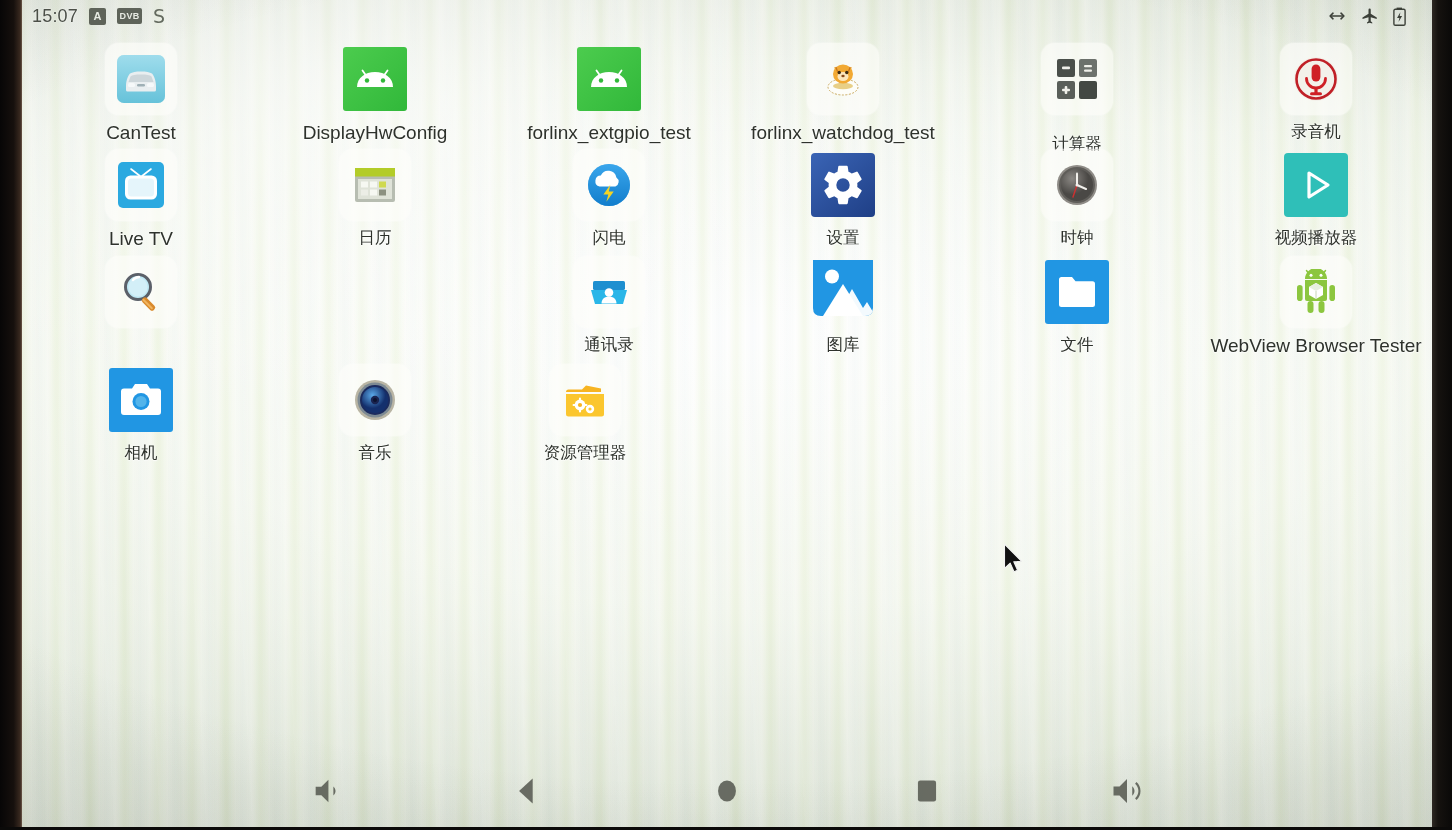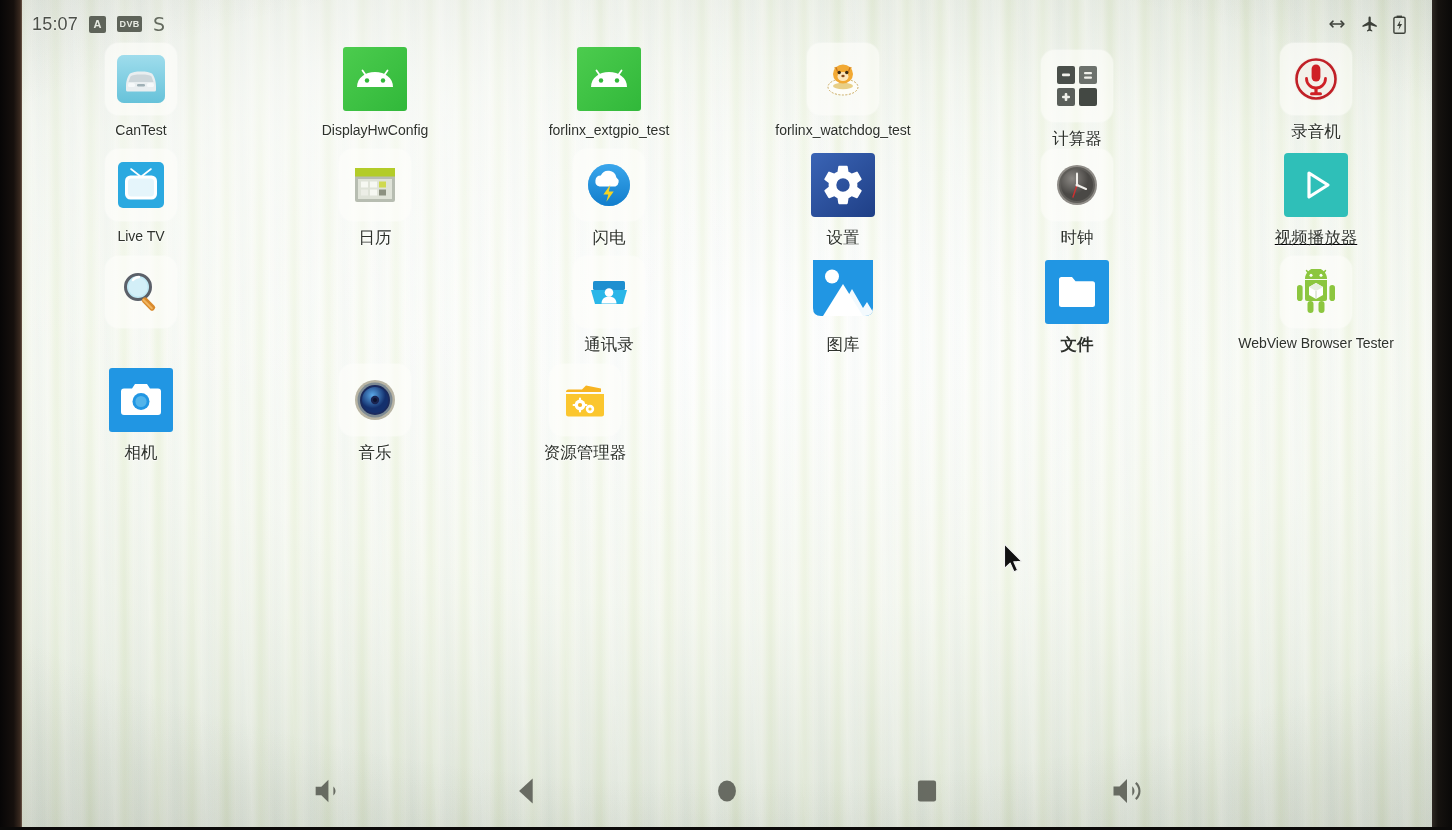--- a/index.html
+++ b/index.html
@@ -63,21 +63,21 @@
     background:radial-gradient(125% 95% at 50% 45%, rgba(0,0,0,0) 52%, rgba(60,64,56,0.16) 86%, rgba(40,44,38,0.30) 100%);
   }
   #glare {
     position:absolute; left:-6%; top:-18%; width:70%; height:70%;
     background:radial-gradient(ellipse at 40% 40%, rgba(255,255,255,0.50) 0%, rgba(255,255,255,0.0) 68%);
     pointer-events:none;
   }
 
   
   #statusbar {
-    position:absolute; left:0; top:8px; width:1410px; height:32px;
+    position:absolute; left:0; top:0; width:1410px; height:32px;
     display:flex; align-items:center; z-index:6;
   }
   #sb-left { display:flex; align-items:center; gap:11px; margin-left:10px; }
   #sb-right{ display:flex; align-items:center; gap:14px; margin-left:auto; margin-right:26px; }
   .sb-clock {
     font-size:18px; color:#4b4f48; letter-spacing:.2px;
     text-shadow:0 0 2px rgba(255,255,255,.9);
   }
   .sb-badge {
     display:inline-flex; align-items:center; justify-content:center;
@@ -102,21 +102,21 @@
     width:72px; height:72px; position:relative;
     display:flex; align-items:center; justify-content:center;
   }
   
   .plate {
     background:rgba(253,254,250,0.62);
     border-radius:14px;
     box-shadow:0 0 2px rgba(255,255,255,.8);
   }
   .app-label {
-    margin-top:7px; font-size:14px; color:#2e322c; text-align:center;
+    margin-top:7px; font-size:19px; color:#2e322c; text-align:center;
     line-height:1.15; white-space:nowrap;
     text-shadow:0 0 3px rgba(255,255,255,.95), 0 1px 1px rgba(255,255,255,.8);
   }
   .app-label.cjk { font-size:16.5px; }
   .app-label.wide { white-space:nowrap; }
 
   
   .sq { border-radius:4px; width:60px; height:60px; display:flex; align-items:center; justify-content:center; }
   .sq.blue   { background:#2196e3; }
   .sq.green  { background:#49c84e; }
@@ -244,21 +244,21 @@
         <ellipse cx="24" cy="21.5" rx="5.5" ry="4.5" fill="#fce6bc"></ellipse>
         <circle cx="20.2" cy="17.5" r="1.7" fill="#3b2a13"></circle>
         <circle cx="27.8" cy="17.5" r="1.7" fill="#3b2a13"></circle>
         <ellipse cx="24" cy="21" rx="1.7" ry="1.2" fill="#8a4b1c"></ellipse>
         <path d="M17 12.5 l1.5 4 M31 12.5 l-1.5 4" stroke="#c9791c" stroke-width="1.3" stroke-linecap="round"></path>
       </svg>
     </div>
           </div>
           <div class="app-label wide">forlinx_watchdog_test</div>
         </div>
-        <div class="app" style="left: 980px; top: 16px;">
+        <div class="app" style="left: 980px; top: 9px; gap: 12px;">
           <div class="app-icon plate">
     <div class="inner-soft">
       <svg width="46" height="46" viewBox="0 0 46 46">
         <rect x="3" y="3" width="18" height="18" rx="2" fill="#4a4f4a"></rect>
         <rect x="25" y="3" width="18" height="18" rx="2" fill="#6c716c"></rect>
         <rect x="3" y="25" width="18" height="18" rx="2" fill="#5a5f5a"></rect>
         <rect x="25" y="25" width="18" height="18" rx="2" fill="#434843"></rect>
         <rect x="8" y="10.6" width="8" height="2.6" rx="1" fill="#f0f0ea"></rect>
         <rect x="30" y="9" width="8" height="2.3" rx="1" fill="#f0f0ea"></rect>
         <rect x="30" y="13.5" width="8" height="2.3" rx="1" fill="#f0f0ea"></rect>
@@ -359,21 +359,21 @@
                 </defs>
         <path d="M23 23 L23 11.5" stroke="#f2f0ec" stroke-width="2" stroke-linecap="round"></path>
         <path d="M23 23 L32 27" stroke="#f2f0ec" stroke-width="2" stroke-linecap="round"></path>
         <path d="M23 23 L19 35" stroke="#cf3030" stroke-width="1.4" stroke-linecap="round"></path>
         <circle cx="23" cy="23" r="1.5" fill="#f2f0ec"></circle>
       </svg>
     </div>
           </div>
           <div class="app-label cjk">时钟</div>
         </div>
-        <div class="app" style="left: 1219px; top: 115px; text-decoration: underline;">
+        <div class="app" style="left: 1219px; top: 115px;">
           <div class="app-icon">
     <div class="sq teal" style="width:64px;height:64px;border-radius:4px;background:#2fbfb8">
       <svg width="40" height="40" viewBox="0 0 40 40">
         <path d="M13 8 L32 20 L13 32 Z" fill="none" stroke="#ffffff" stroke-width="3.2" stroke-linejoin="round"></path>
       </svg>
     </div>
           </div>
           <div class="app-label cjk">视频播放器</div>
         </div>
         <div class="app" style="left: 44px; top: 222px; gap: 32px;">
@@ -409,21 +409,21 @@
       <svg width="48" height="48" viewBox="0 0 48 48">
         <rect x="8" y="13" width="32" height="9" rx="1.6" fill="#1e8fd0"></rect>
         <path d="M6 22 L42 22 L38 36 L10 36 Z" fill="#2ab6e8"></path>
         <circle cx="24" cy="24.5" r="4.3" fill="#ffffff"></circle>
         <path d="M16.5 35.5c0-4.4 3.4-7 7.5-7s7.5 2.6 7.5 7z" fill="#ffffff"></path>
       </svg>
     </div>
           </div>
           <div class="app-label cjk">通讯录</div>
         </div>
-        <div class="app" style="left: 980px; top: 222px; font-weight: bold;">
+        <div class="app" style="left: 980px; top: 222px;">
           <div class="app-icon">
     <div class="sq blue" style="width:64px;height:64px;border-radius:3px;background:#2196e3">
       <svg width="42" height="36" viewBox="0 0 42 36">
         <path d="M3 5.5 A2.5 2.5 0 0 1 5.5 3 H16 l3.5 4.2 H36.5 A2.5 2.5 0 0 1 39 9.7 V30.5 A2.5 2.5 0 0 1 36.5 33 H5.5 A2.5 2.5 0 0 1 3 30.5 Z" fill="#ffffff"></path>
       </svg>
     </div>
           </div>
           <div class="app-label cjk">文件</div>
         </div>
         <div class="app" style="left: 1219px; top: 222px;">

